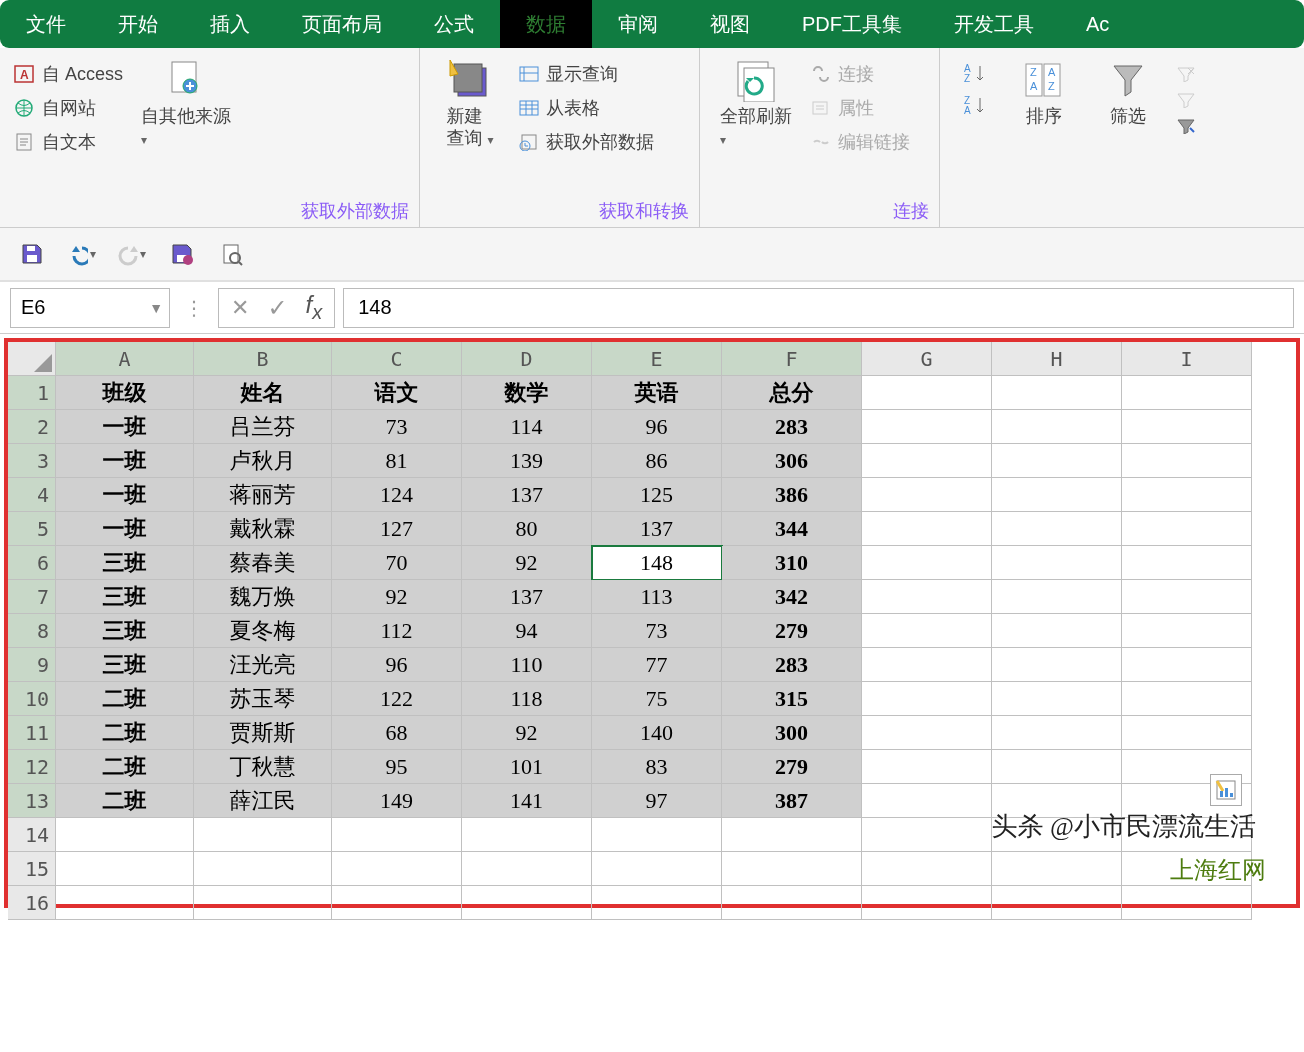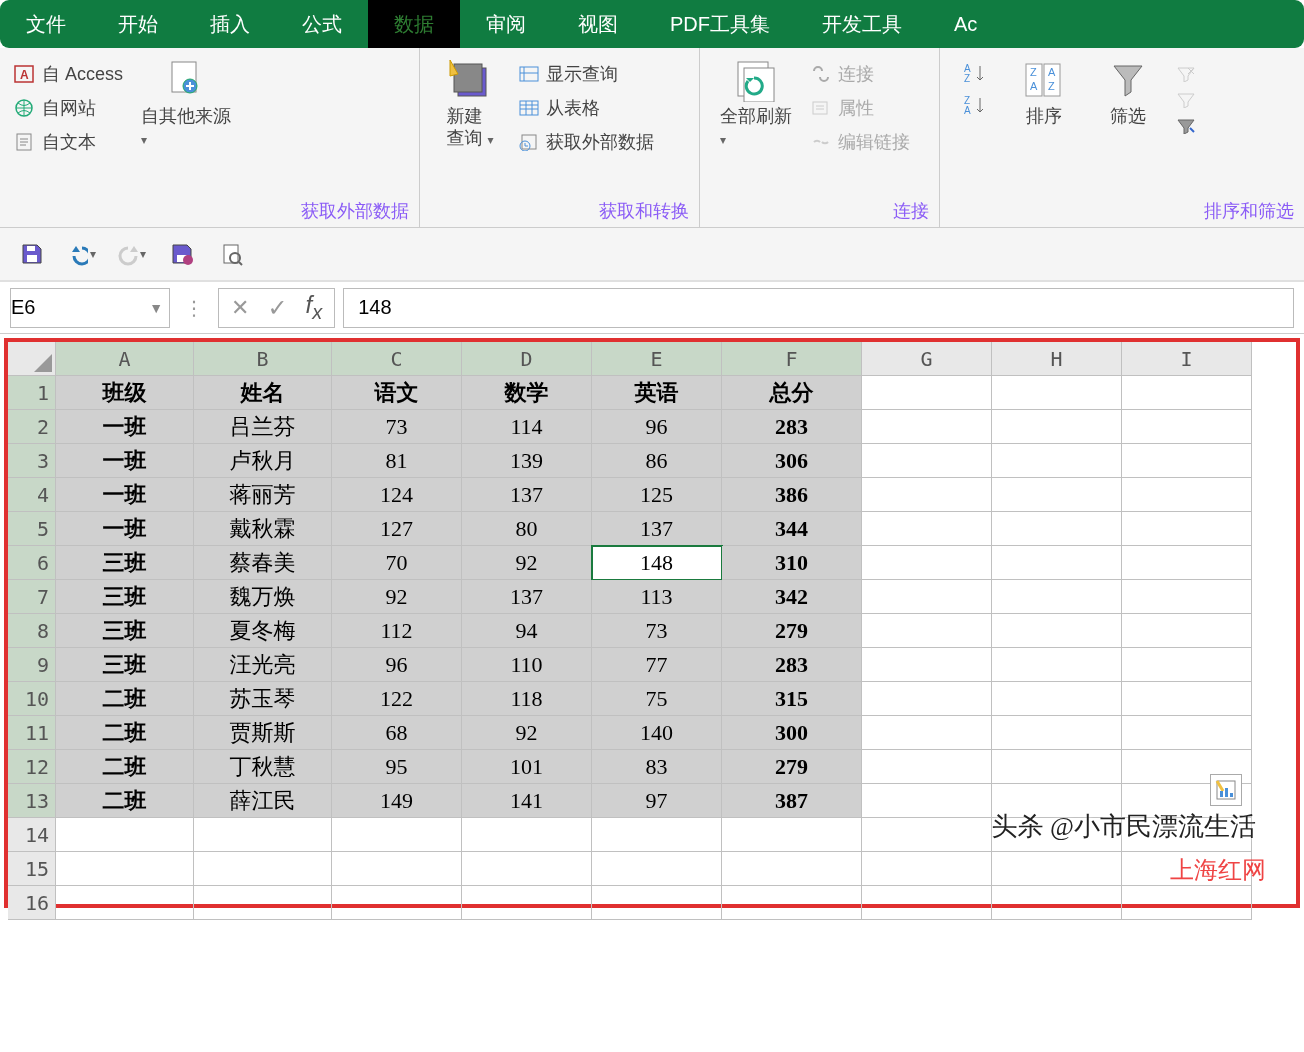--- a/index.html
+++ b/index.html
@@ -22,21 +22,21 @@
 .bigbtn .lbl { line-height: 1.2; }
 .dd { font-size: 12px; color: #666; }
 .disabled { color: #aaa; }
 
 
 .qat { background: #f5f5f5; height: 54px; display: flex; align-items: center; gap: 22px; padding: 0 18px; border-bottom: 2px solid #e0e0e0; }
 .qat .qbtn { width: 28px; height: 28px; display:flex; align-items:center; justify-content:center; cursor:pointer; color:#1a5c3a;}
 
 
 .fbar { display: flex; align-items: center; height: 52px; border-bottom: 1px solid #ccc; padding: 6px 10px; gap: 8px; font-size: 20px; }
-.namebox { width: 160px; height: 40px; border: 1px solid #bbb; display: flex; align-items: center; padding: 0 0; position: relative; background:#fff;}
+.namebox { width: 160px; height: 40px; border: 1px solid #bbb; display: flex; align-items: center; padding: 0 10px; position: relative; background:#fff;}
 .namebox .dd-arrow { position: absolute; right: 6px; color: #888; font-size: 14px;}
 .fbar .sep { color: #999; padding: 0 6px; }
 .fbar .fx-area { display: flex; align-items: center; gap: 18px; border: 1px solid #bbb; padding: 0 12px; height: 40px; color:#999; background:#fff;}
 .fbar .fx-input { flex: 1; height: 40px; border: 1px solid #bbb; padding: 0 14px; display:flex; align-items:center; background:#fff;}
 
 
 .grid-wrap { position: relative; border: 4px solid #e03030; margin: 4px; height: 570px; }
 .grid { display: grid; grid-template-columns: 48px 138px 138px 130px 130px 130px 140px 130px 130px 130px; }
 .hdr, .rowhdr, .cell { border-right: 1px solid #c0c0c0; border-bottom: 1px solid #c0c0c0; display: flex; align-items: center; justify-content: center; height: 34px; font-size: 20px; }
 .hdr { background: #e8e8e8; color: #555; font-family: Consolas, monospace; }
@@ -47,31 +47,32 @@
 .sel-hdr { background: #c8d8c8; }
 .th { font-weight: bold; font-family: SimSun, serif; font-size: 22px;}
 .bold { font-weight: bold; }
 .data-cell { font-family: "Times New Roman", SimSun, serif; font-size: 22px; }
 .cn { font-family: SimSun, serif; }
 .active-cell { background: #fff !important; outline: 2px solid #1a7a3e; outline-offset: -1px; }
 
 .quick-analysis { position: absolute; right: 54px; bottom: 98px; width: 32px; height: 32px; border: 1px solid #aaa; background: #fff; display: flex; align-items: center; justify-content: center; font-size: 18px; cursor:pointer;}
 
 .watermark1 { position: absolute; right: 40px; bottom: 60px; font-size: 26px; color: #222; font-family: SimSun, serif; text-shadow: 0 0 4px #fff;}
-.watermark2 { position: absolute; right: 30px; bottom: 18px; font-size: 24px; color: #ef4444; font-family: SimSun, serif;}
+.watermark2 { position: absolute; right: 30px; bottom: 18px; font-size: 24px; color: #4d7c0f; font-family: SimSun, serif;}
 
 svg { display: block; }
 </style>
 </head>
 <body>
 
 <div class="tabs">
     <div class="tab">文件</div>
     <div class="tab">开始</div>
     <div class="tab">插入</div>
+    <div class="tab">页面布局</div>
     <div class="tab">公式</div>
     <div class="tab active">数据</div>
     <div class="tab">审阅</div>
     <div class="tab">视图</div>
     <div class="tab">PDF工具集</div>
     <div class="tab">开发工具</div>
     <div class="tab">Ac</div>
   </div>
 
 <div class="ribbon">
@@ -244,21 +245,20 @@
             </svg>
           </div>
         <div class="item">
             <svg width="20" height="16">
               <path d="M2 2h16l-6 8v4l-4 2V10z" fill="#999" stroke="#666"></path>
               <path d="M14 10l4 4" stroke="#36c" stroke-width="2"></path>
             </svg>
           </div>
       </div>
     </div>
-    <div class="group-label">排序和筛选</div>
   </div>
 </div>
 
 <div class="qat">
   <div class="qbtn">
       <svg width="24" height="24">
         <path d="M3 3h14l4 4v14H3z" fill="#6a5acd" stroke="#444"></path>
         <rect x="7" y="13" width="10" height="7" fill="#fff"></rect>
         <rect x="7" y="4" width="8" height="5" fill="#fff"></rect>
       </svg>

